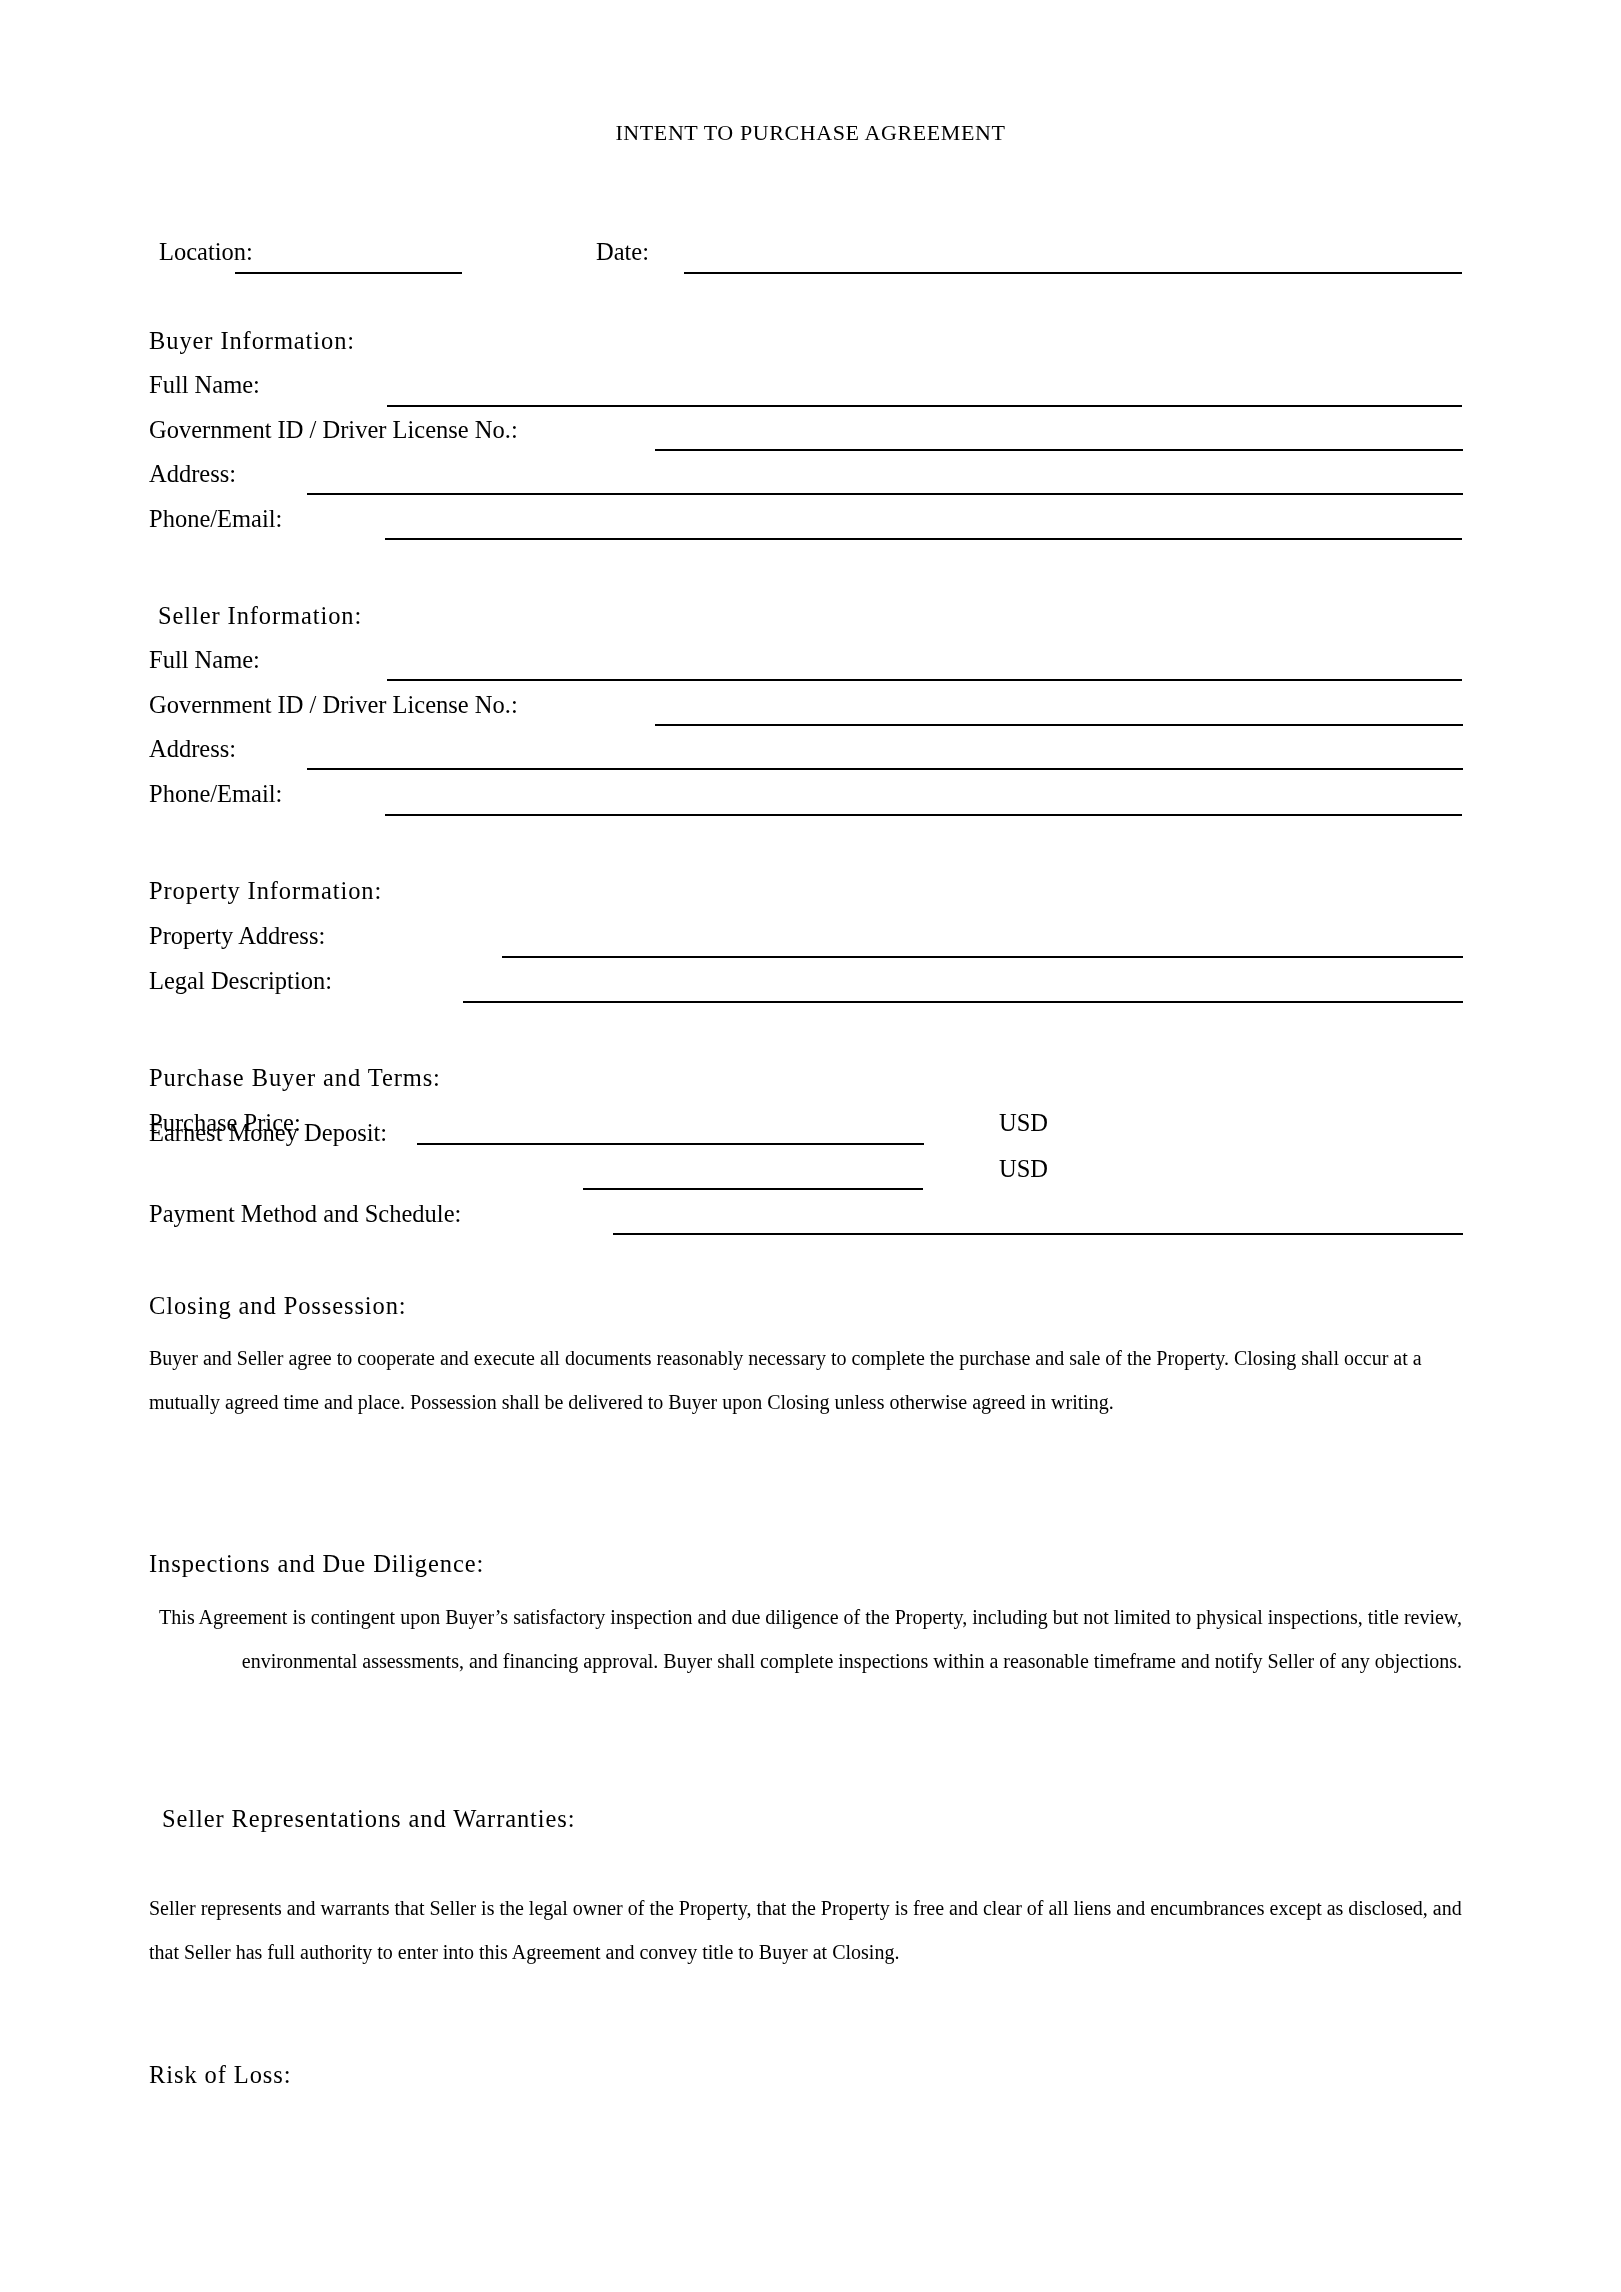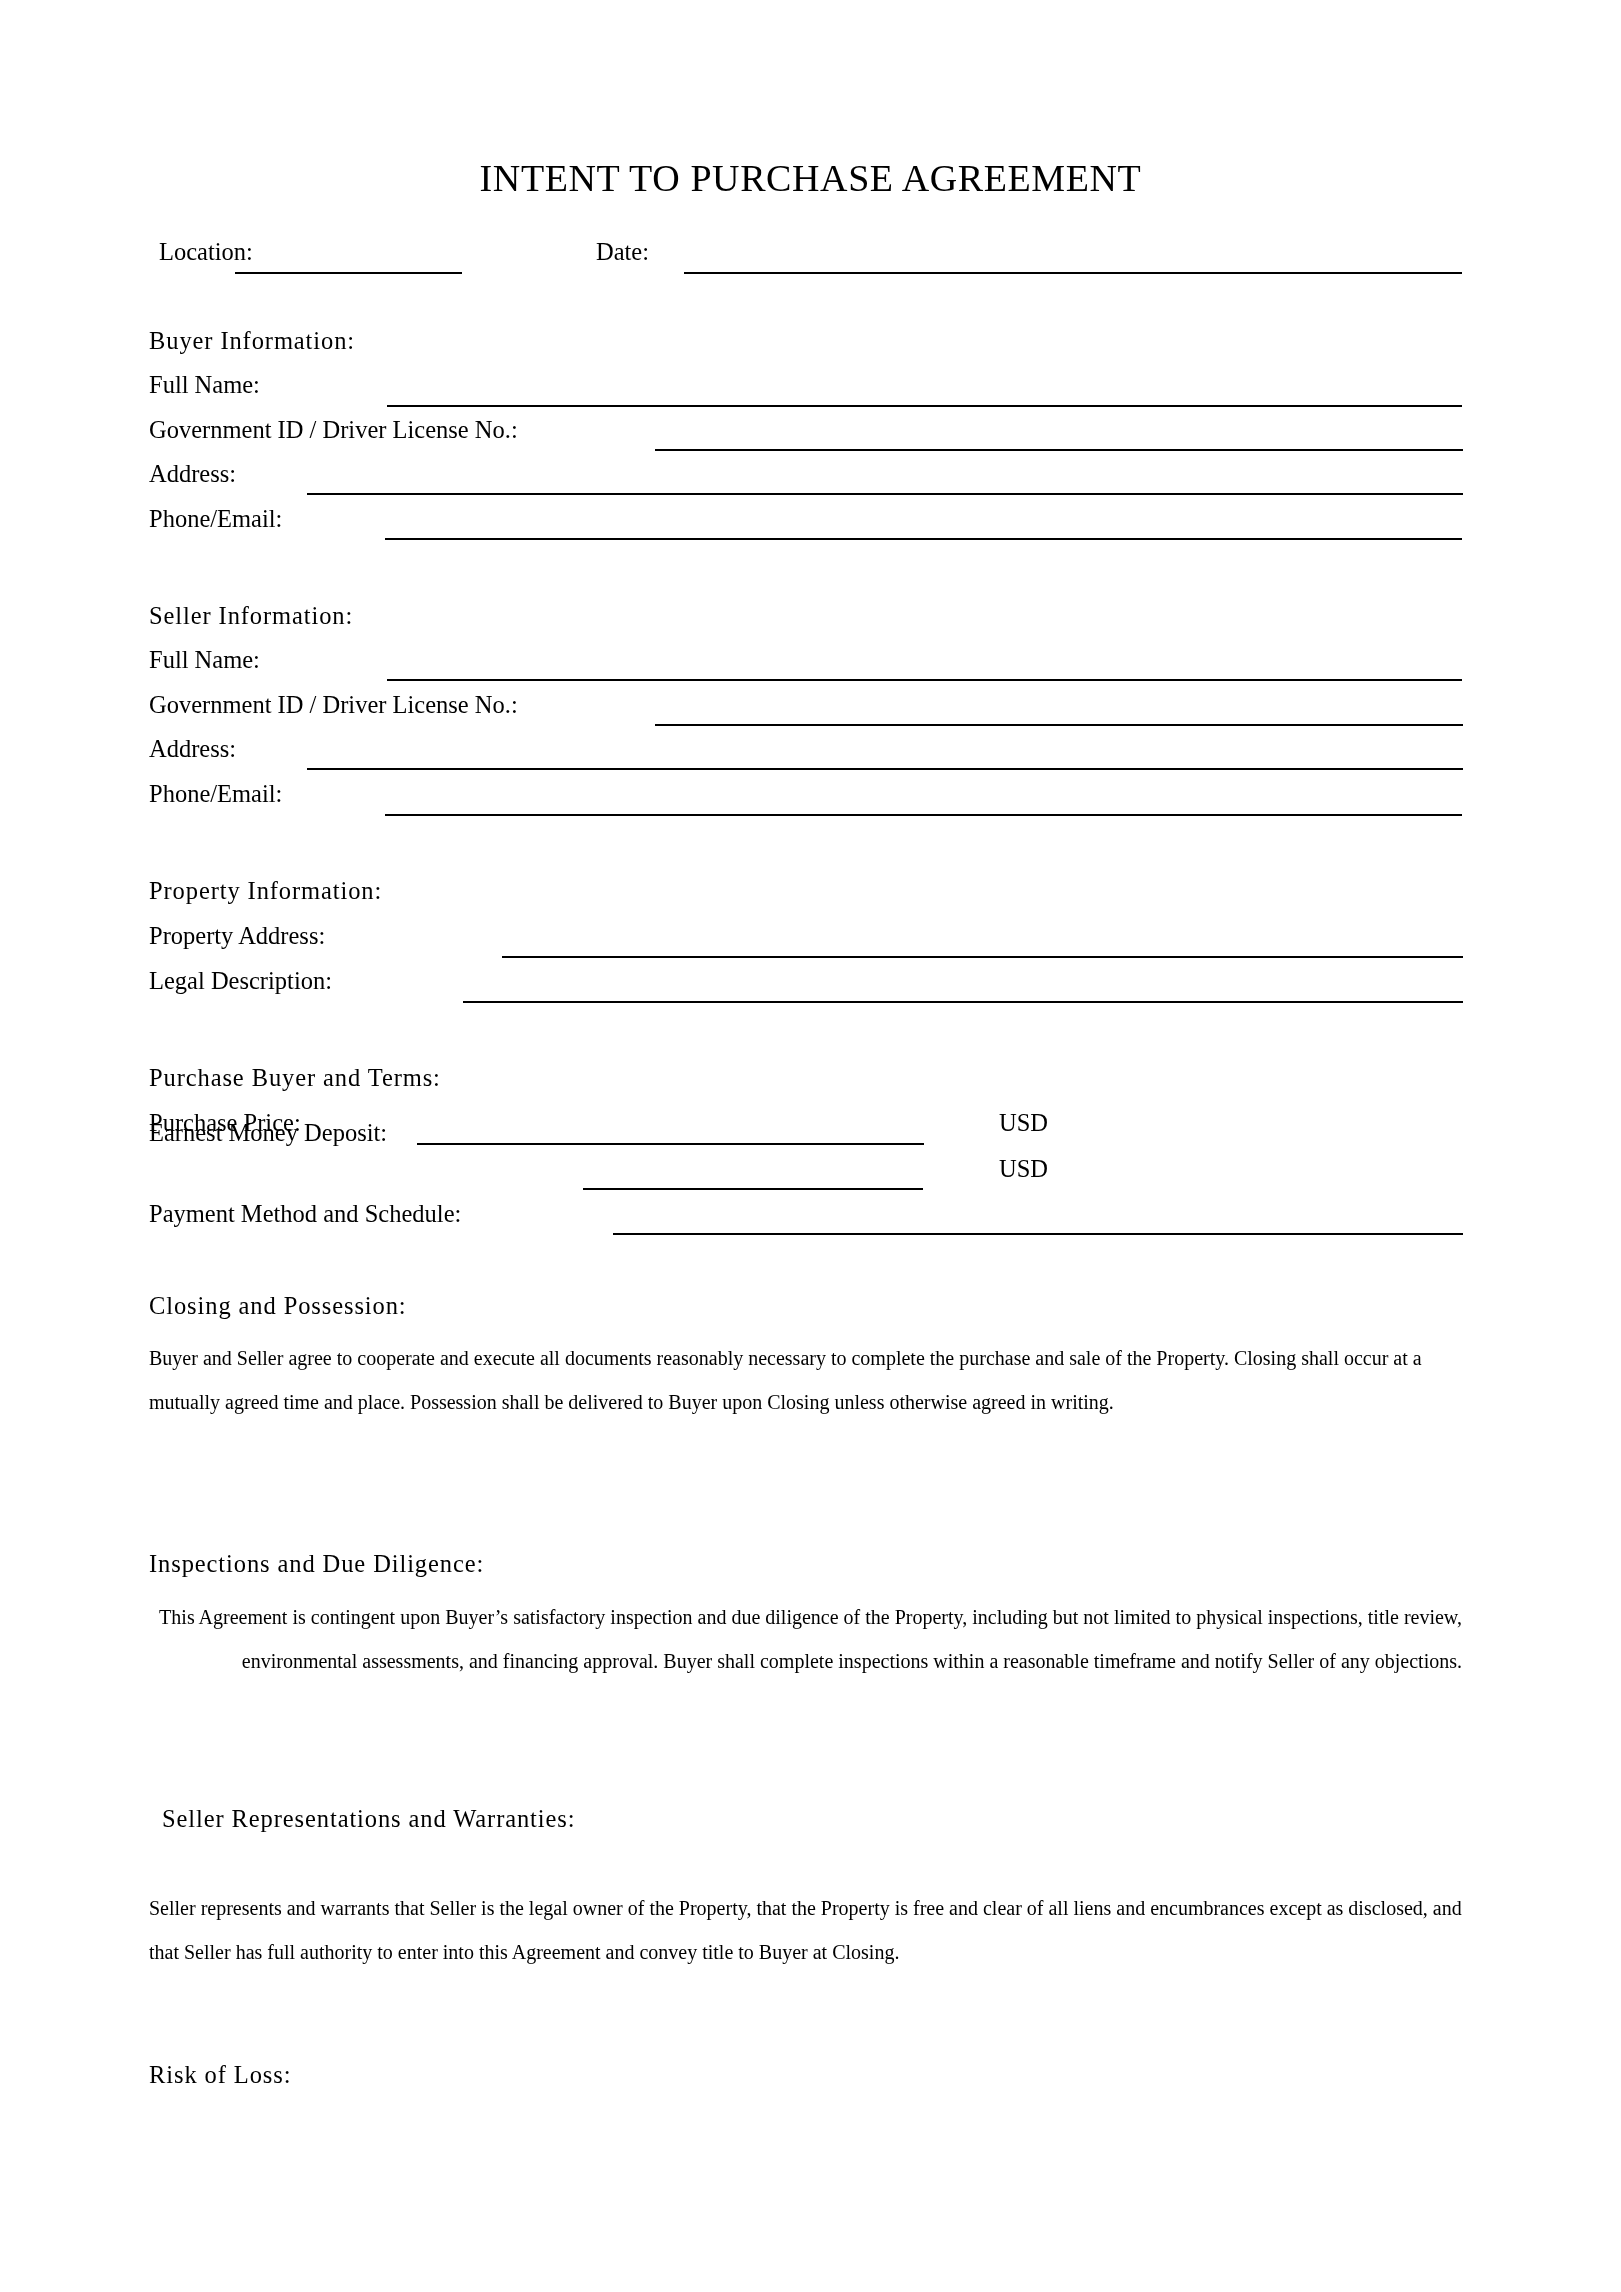--- a/index.html
+++ b/index.html
@@ -16,24 +16,23 @@
     color: #000000;
     overflow: hidden;
   }
 
   .doc-title {
     position: absolute;
     left: 0;
     top: 120px;
     width: 1621px;
     text-align: center;
-    font-size: 38px;
+    font-size: 22px;
     letter-spacing: 0.6px;
     white-space: nowrap;
-    margin-top: 36px;
   }
 
   
   .t {
     position: absolute;
     font-size: 24.5px;
     line-height: 1;
     white-space: nowrap;
   }
 
@@ -78,21 +77,21 @@
 
   <div class="t" style="left:149px; top:418px;">Government ID / Driver License No.:</div>
   <div class="rule" style="left:655px; top:449px; width:808px;"></div>
 
   <div class="t" style="left:149px; top:462px;">Address:</div>
   <div class="rule" style="left:307px; top:493px; width:1156px;"></div>
 
   <div class="t" style="left:149px; top:507px;">Phone/Email:</div>
   <div class="rule" style="left:385px; top:538px; width:1077px;"></div>
 
-  <div class="t section-head" style="left:149px; top:604px;">Seller Information:</div>
+  <div class="t section-head" style="left:158px; top:604px;">Seller Information:</div>
 
   <div class="t" style="left:149px; top:648px;">Full Name:</div>
   <div class="rule" style="left:387px; top:679px; width:1075px;"></div>
 
   <div class="t" style="left:149px; top:693px;">Government ID / Driver License No.:</div>
   <div class="rule" style="left:655px; top:724px; width:808px;"></div>
 
   <div class="t" style="left:149px; top:737px;">Address:</div>
   <div class="rule" style="left:307px; top:768px; width:1156px;"></div>
 

